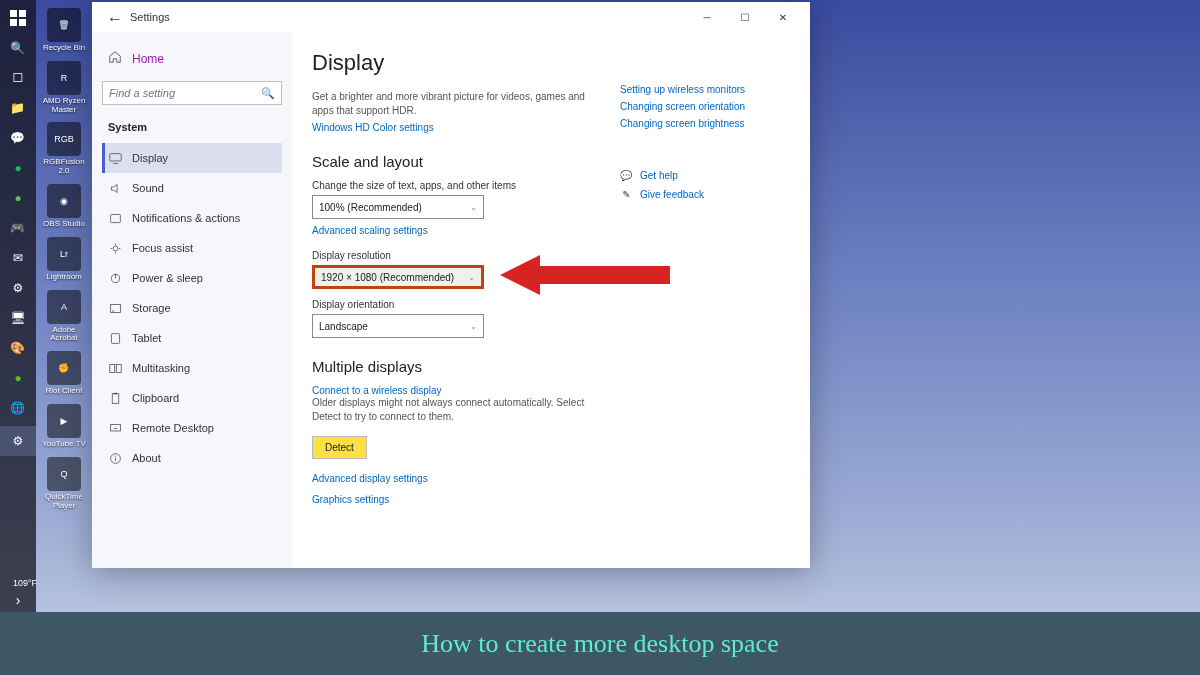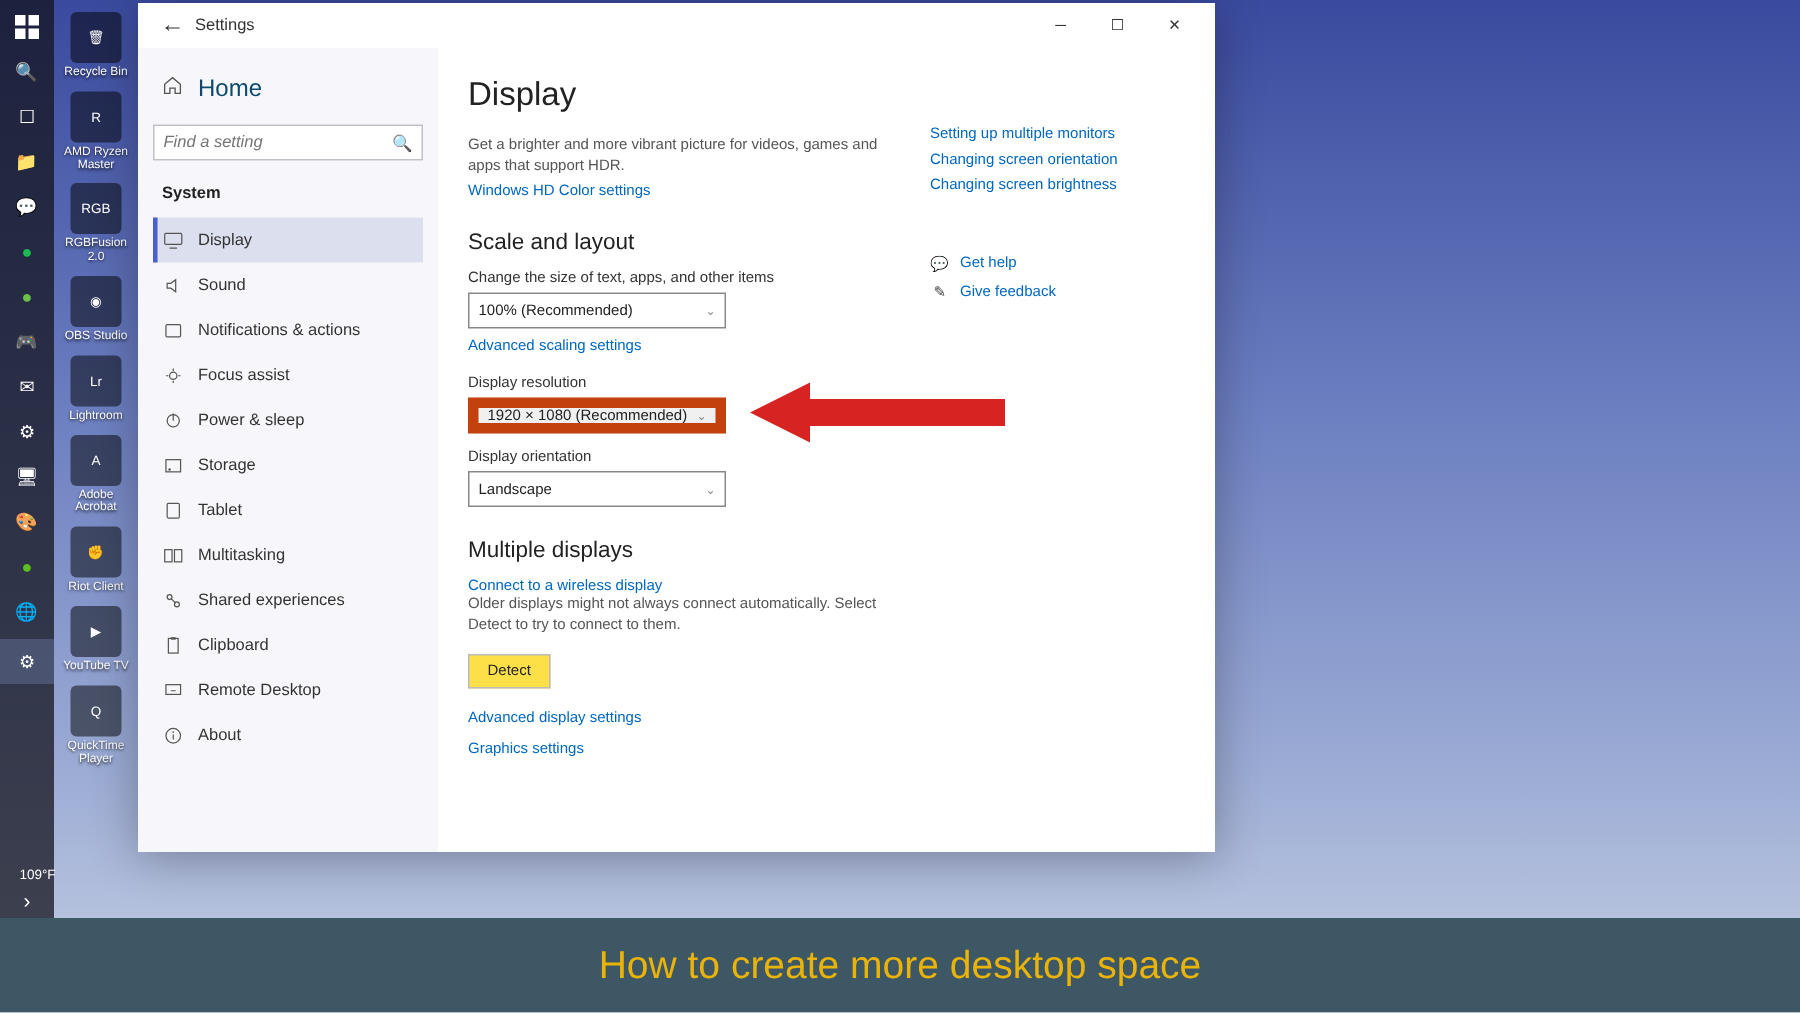--- a/index.html
+++ b/index.html
@@ -21,53 +21,53 @@
 
 .settings-window { position: absolute; left: 92px; top: 2px; width: 718px; height: 566px; background: #fff; box-shadow: 0 4px 30px rgba(0,0,0,0.3); display: flex; flex-direction: column; }
 .titlebar { height: 30px; display: flex; align-items: center; padding: 0 8px; }
 .titlebar-back { width: 30px; display: flex; align-items: center; justify-content: center; color: #333; }
 .titlebar-title { font-size: 11px; color: #333; }
 .window-controls { margin-left: auto; display: flex; }
 .window-controls div { width: 38px; height: 28px; display: flex; align-items: center; justify-content: center; font-size: 10px; color: #333; }
 
 .settings-body { flex: 1; display: flex; }
 .settings-nav { width: 200px; background: #f7f7fb; padding: 10px 10px; display: flex; flex-direction: column; }
-.nav-home { display: flex; align-items: flex-end; gap: 10px; padding: 8px 6px; font-size: 16px; color: #0c4a6e; }
+.nav-home { display: flex; align-items: center; gap: 10px; padding: 8px 6px; font-size: 12px; color: #a21caf; }
 .nav-home svg { width: 14px; height: 14px; }
 .search-box { margin: 6px 0 10px; height: 24px; border: 1px solid #c0c0c8; background: #fff; display: flex; align-items: center; padding: 0 6px; }
 .search-box input { border: none; outline: none; width: 100%; font-size: 11px; color: #888; font-style: italic; }
 .search-box .search-icon { color: #888; font-size: 11px; }
 .nav-heading { font-size: 11px; font-weight: 600; padding: 6px; color: #222; margin-bottom: 4px; }
 .nav-item { display: flex; align-items: center; gap: 10px; padding: 8px 6px; font-size: 11px; color: #333; cursor: pointer; }
 .nav-item.active { background: #dcdfee; border-left: 3px solid #4a5fd0; padding-left: 3px; }
 .nav-item .nav-icon { width: 14px; height: 14px; display: inline-flex; align-items: center; justify-content: center; color: #555; }
 .nav-item .nav-icon svg { width: 13px; height: 13px; }
 
 .settings-main { flex: 1; padding: 18px 20px 12px; overflow: auto; display: flex; }
 .main-left { flex: 1; padding-right: 18px; }
 .main-right { width: 170px; display: flex; flex-direction: column; gap: 6px; padding-top: 34px; }
 .page-title { font-size: 22px; font-weight: 400; color: #222; margin-bottom: 14px; }
 .desc-text { font-size: 10px; color: #555; margin-bottom: 4px; line-height: 1.4; }
 .link-text { font-size: 10px; color: #0067c0; cursor: pointer; }
 .section-title { font-size: 15px; font-weight: 500; color: #222; margin-top: 20px; margin-bottom: 10px; }
 .field-label { font-size: 10px; color: #333; margin-bottom: 4px; margin-top: 10px; }
 .dropdown { width: 172px; height: 24px; border: 1px solid #888; background: #fff; display: flex; align-items: center; padding: 0 6px; font-size: 10px; color: #222; justify-content: space-between; }
-.dropdown.highlighted { border: 7px solid #c2410c; background: #f0f0f0; }
+.dropdown.highlighted { border: 3px solid #c2410c; background: #f0f0f0; }
 .dropdown .chev { color: #888; font-size: 8px; }
 .button-grey { display: inline-block; padding: 5px 12px; background: #fde047; border: 1px solid #bbb; font-size: 10px; color: #222; margin: 8px 0; }
 .right-item { display: flex; align-items: center; gap: 7px; }
 .right-item .ricon { width: 13px; height: 13px; color: #444; font-size: 10px; display: flex; align-items: center; justify-content: center; }
 
 
 .red-arrow { position: absolute; left: 500px; top: 250px; z-index: 10; }
 .red-arrow svg { width: 175px; height: 50px; }
 
 
 .caption-bar { position: absolute; left: 0; bottom: 0; width: 1200px; height: 63px; background: #3d5864; display: flex; align-items: center; justify-content: center; }
-.caption-text { color: #eab308; font-size: 26px; }
+.caption-text { color: #5eead4; font-size: 26px; font-family: Liberation Serif, serif; }
 </style>
 </head>
 <body>
 
 <div class="taskbar">
   <div class="taskbar-item">
       <svg viewBox="0 0 16 16">
         <rect x="0" y="0" width="7" height="7" fill="#fff"></rect>
         <rect x="9" y="0" width="7" height="7" fill="#fff"></rect>
         <rect x="0" y="9" width="7" height="7" fill="#fff"></rect>
@@ -220,30 +220,20 @@
               <svg viewBox="0 0 16 16">
                 <rect x="1" y="3" width="6" height="10" fill="none" stroke="#555"></rect>
                 <rect x="9" y="3" width="6" height="10" fill="none" stroke="#555"></rect>
               </svg>
             </span>
             <span>Multitasking</span>
           </div>
           <div class="nav-item">
             <span class="nav-icon">
               <svg viewBox="0 0 16 16">
-                <circle cx="5" cy="5" r="2" fill="none" stroke="#555"></circle>
-                <circle cx="11" cy="11" r="2" fill="none" stroke="#555"></circle>
-                <line x1="6" y1="6" x2="10" y2="10" stroke="#555"></line>
-              </svg>
-            </span>
-            <span>Shared experiences</span>
-          </div>
-          <div class="nav-item">
-            <span class="nav-icon">
-              <svg viewBox="0 0 16 16">
                 <rect x="4" y="2" width="8" height="12" fill="none" stroke="#555"></rect>
                 <rect x="6" y="1" width="4" height="2" fill="#555"></rect>
               </svg>
             </span>
             <span>Clipboard</span>
           </div>
           <div class="nav-item">
             <span class="nav-icon">
               <svg viewBox="0 0 16 16">
                 <rect x="2" y="3" width="12" height="8" fill="none" stroke="#555"></rect>
@@ -293,21 +283,21 @@
 
         <div class="section-title">Multiple displays</div>
         <div class="link-text">Connect to a wireless display</div>
         <div class="desc-text" style="margin-top:0">Older displays might not always connect automatically. Select Detect to try to connect to them.</div>
         <div class="button-grey">Detect</div>
         <div class="link-text" style="margin-top:6px;display:block">Advanced display settings</div>
         <div class="link-text" style="margin-top:10px;display:block">Graphics settings</div>
       </div>
 
       <div class="main-right">
-        <div class="link-text">Setting up multiple monitors</div>
+        <div class="link-text">Setting up wireless monitors</div>
         <div class="link-text">Changing screen orientation</div>
         <div class="link-text">Changing screen brightness</div>
         <div style="height:28px"></div>
         <div class="right-item">
           <span class="ricon">💬</span>
           <span class="link-text">Get help</span>
         </div>
         <div class="right-item">
           <span class="ricon">✎</span>
           <span class="link-text">Give feedback</span>

